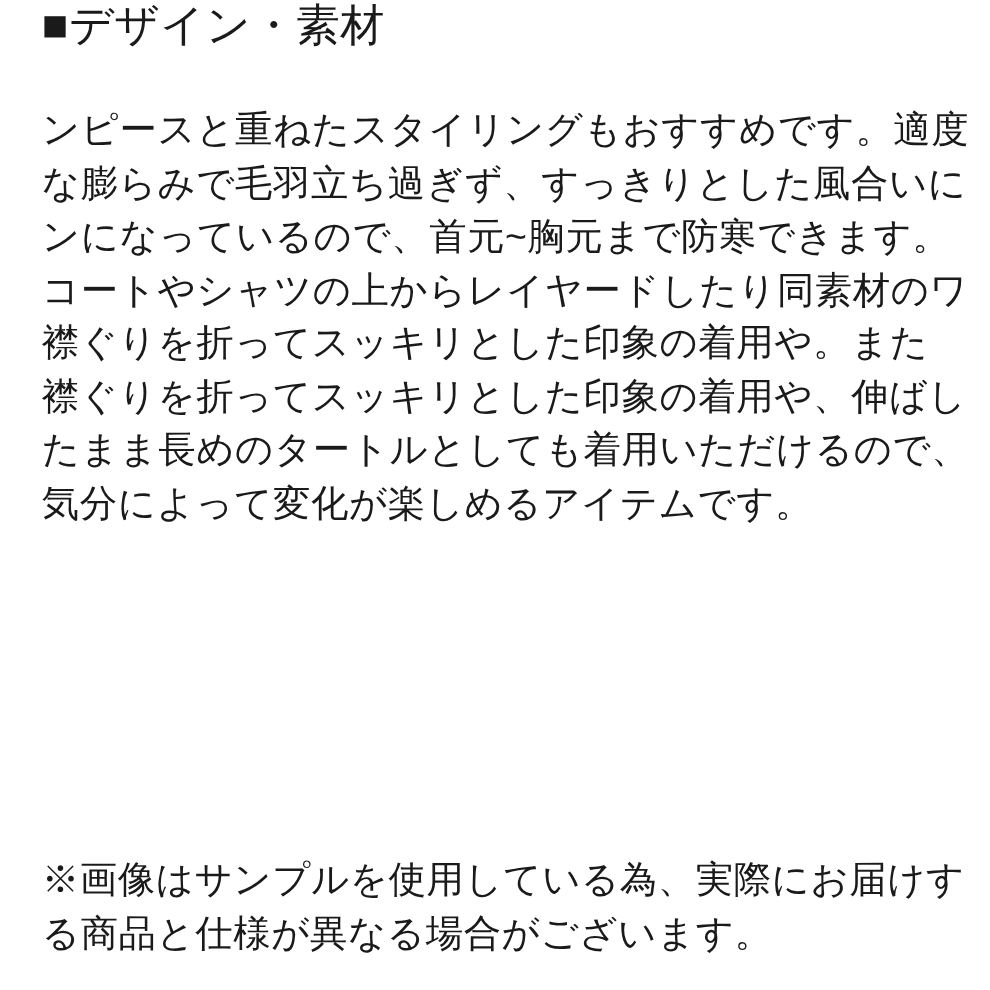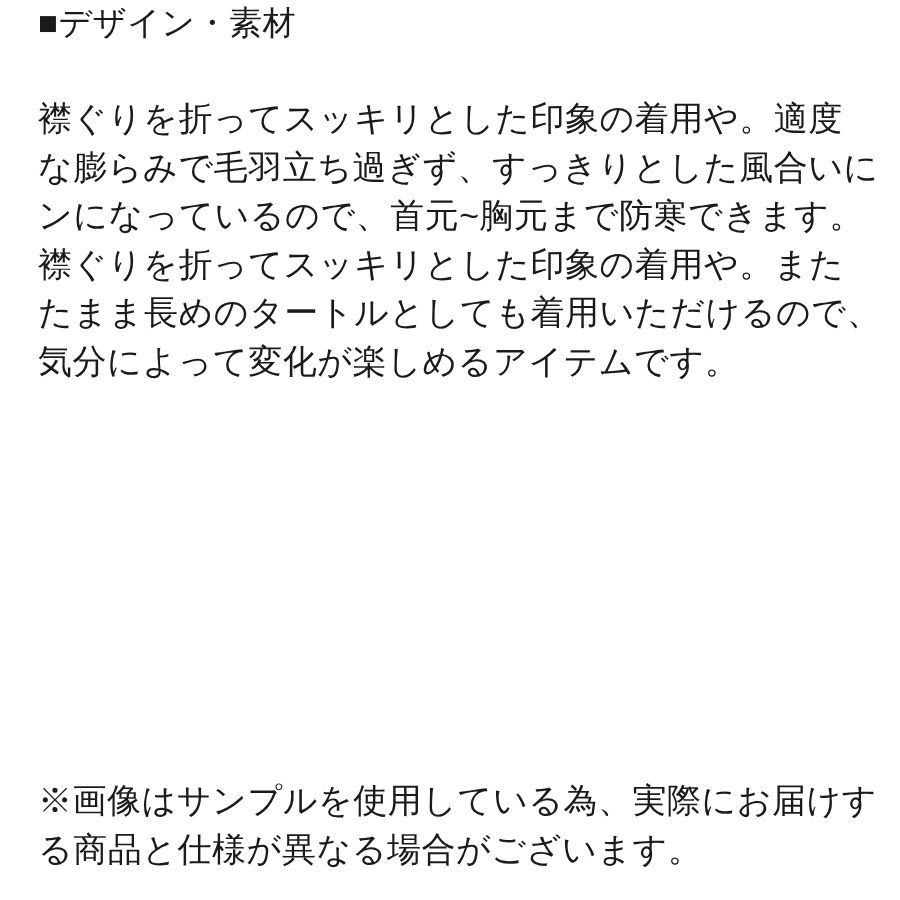--- a/index.html
+++ b/index.html
@@ -14,21 +14,21 @@
     background: #ffffff;
     color: #1a1a1a;
     font-family: "Liberation Sans", sans-serif;
     overflow: hidden;
   }
   .heading {
     position: absolute;
     left: 38px;
     top: 0;
     margin: 0;
-    font-size: 33px;
+    font-size: 40px;
     font-weight: 400;
     line-height: 46px;
     letter-spacing: 0.5px;
     white-space: nowrap;
   }
   .body-text {
     position: absolute;
     left: 38px;
     top: 94px;
     right: 20px;
@@ -47,24 +47,26 @@
   }
 </style>
 </head>
 <body>
 
 <div class="page">
 
   <h1 class="heading">■デザイン・素材</h1>
 
   <div class="body-text">
-    <div class="line">襟ぐりを折ってスッキリとした印象の着用や。適度</div>
+    <div class="line">ンピースと重ねたスタイリングもおすすめです。適度</div>
     <div class="line">な膨らみで毛羽立ち過ぎず、すっきりとした風合いに</div>
     <div class="line">ンになっているので、首元~胸元まで防寒できます。</div>
+    <div class="line">コートやシャツの上からレイヤードしたり同素材のワ</div>
     <div class="line">襟ぐりを折ってスッキリとした印象の着用や。また</div>
+    <div class="line">襟ぐりを折ってスッキリとした印象の着用や、伸ばし</div>
     <div class="line">たまま長めのタートルとしても着用いただけるので、</div>
     <div class="line">気分によって変化が楽しめるアイテムです。</div>
   </div>
 
   <div class="note-text">
     <div class="line">※画像はサンプルを使用している為、実際にお届けす</div>
     <div class="line">る商品と仕様が異なる場合がございます。</div>
   </div>
 
 </div>

